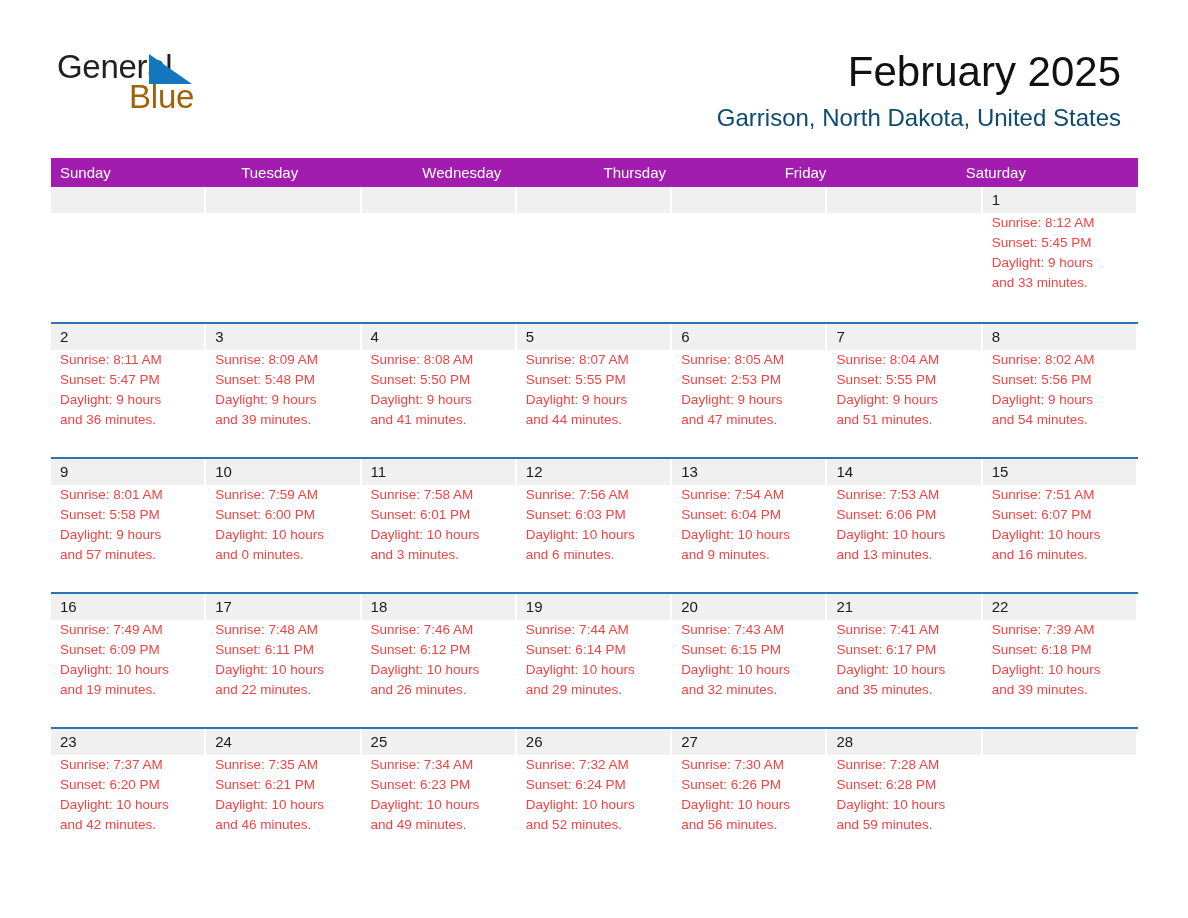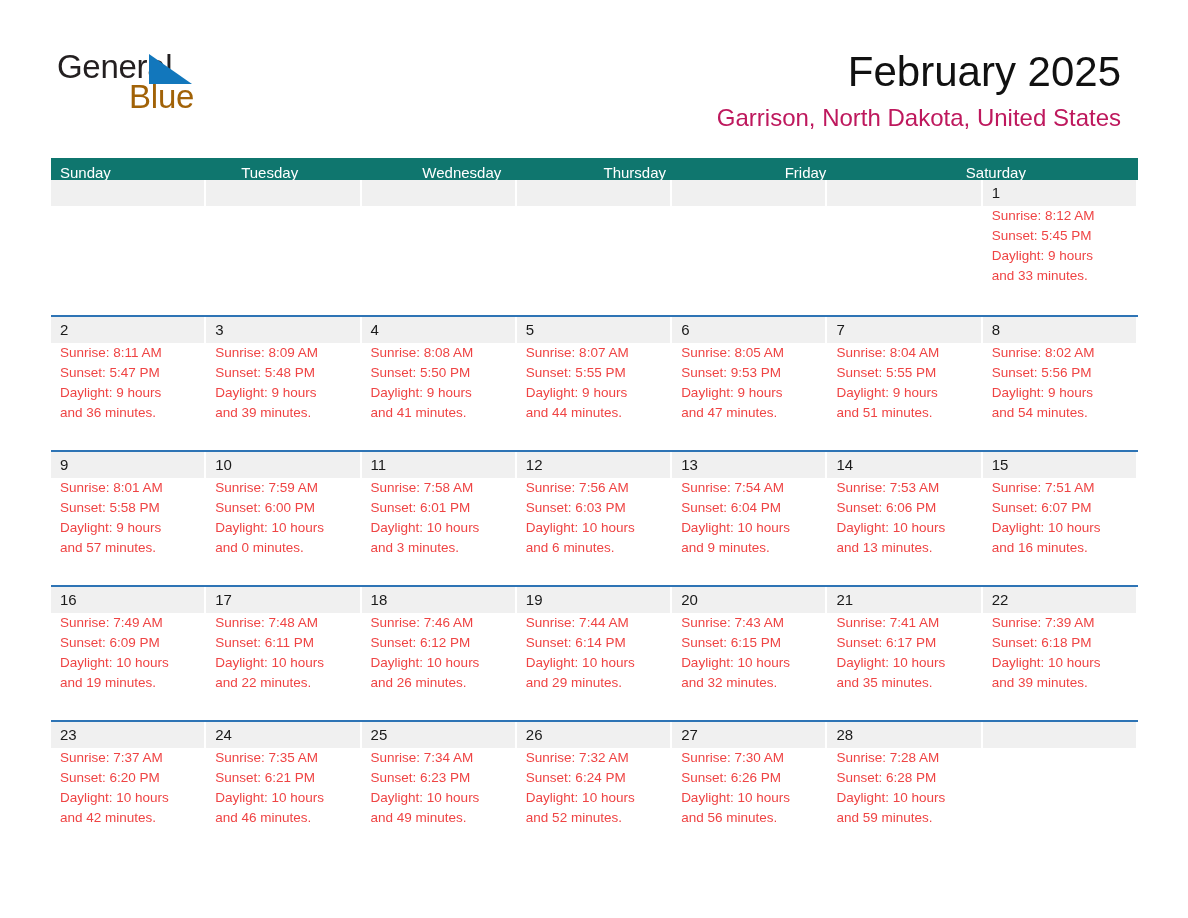--- a/index.html
+++ b/index.html
@@ -57,36 +57,36 @@
   .cal-title {
     font-size: 42px;
     color: #111111;
     line-height: 1.12;
     font-weight: normal;
     margin: 0;
     white-space: nowrap;
   }
   .cal-subtitle {
     font-size: 24px;
-    color: #be185d;
+    color: #0c4a6e;
     margin: 9px 0 0 0;
     font-weight: normal;
     white-space: nowrap;
   }
 
   
   .calendar {
     position: absolute;
     left: 51px; top: 158px;
     width: 1087px;
   }
   .dow-row {
     display: flex;
-    background: #0f766e;
-    height: 22px;
+    background: #a21caf;
+    height: 29px;
   }
   .dow-cell {
     flex: 1 1 0;
     color: #ffffff;
     font-size: 15px;
     line-height: 29px;
     padding-left: 9px;
     white-space: nowrap;
     overflow: hidden;
   }
@@ -233,21 +233,21 @@
               <div>Daylight: 9 hours</div>
               <div>and 44 minutes.</div>
             </div>
           </div>
           <div class="day-cell">
             <div class="day-num-band">
               <div class="day-num">6</div>
             </div>
             <div class="day-info">
               <div>Sunrise: 8:05 AM</div>
-              <div>Sunset: 9:53 PM</div>
+              <div>Sunset: 2:53 PM</div>
               <div>Daylight: 9 hours</div>
               <div>and 47 minutes.</div>
             </div>
           </div>
           <div class="day-cell">
             <div class="day-num-band">
               <div class="day-num">7</div>
             </div>
             <div class="day-info">
               <div>Sunrise: 8:04 AM</div>

